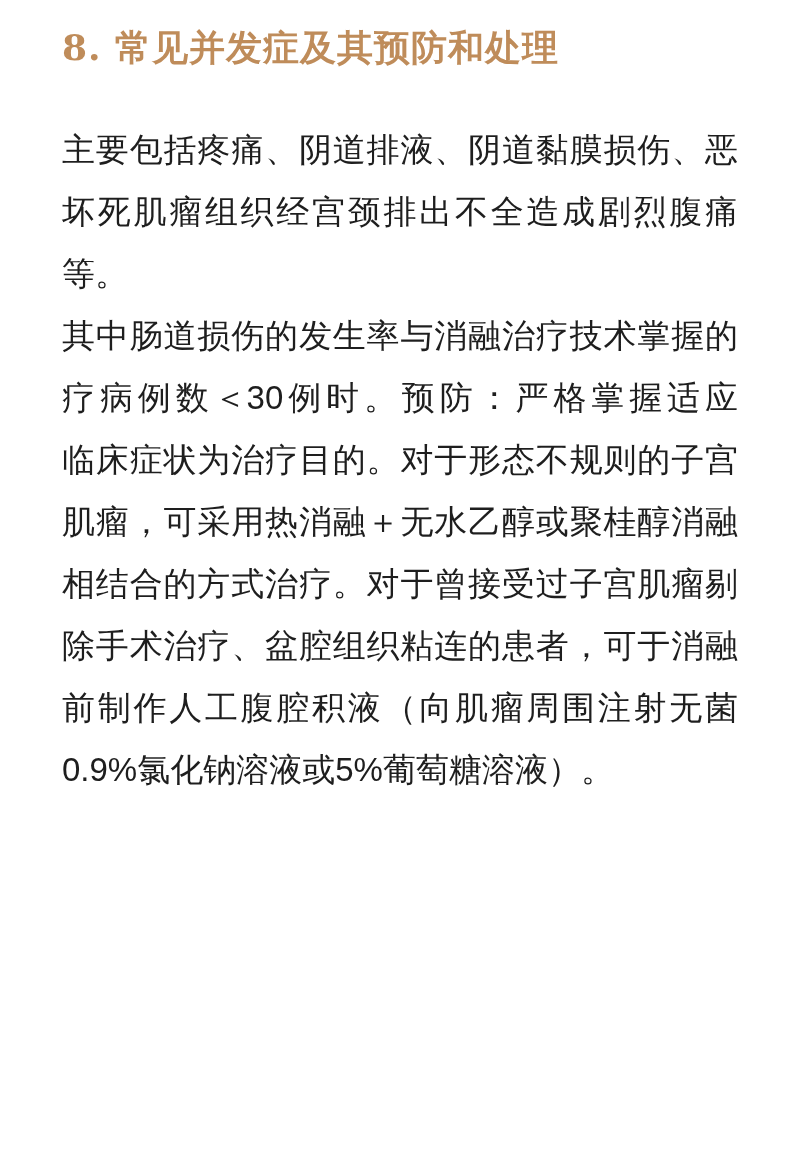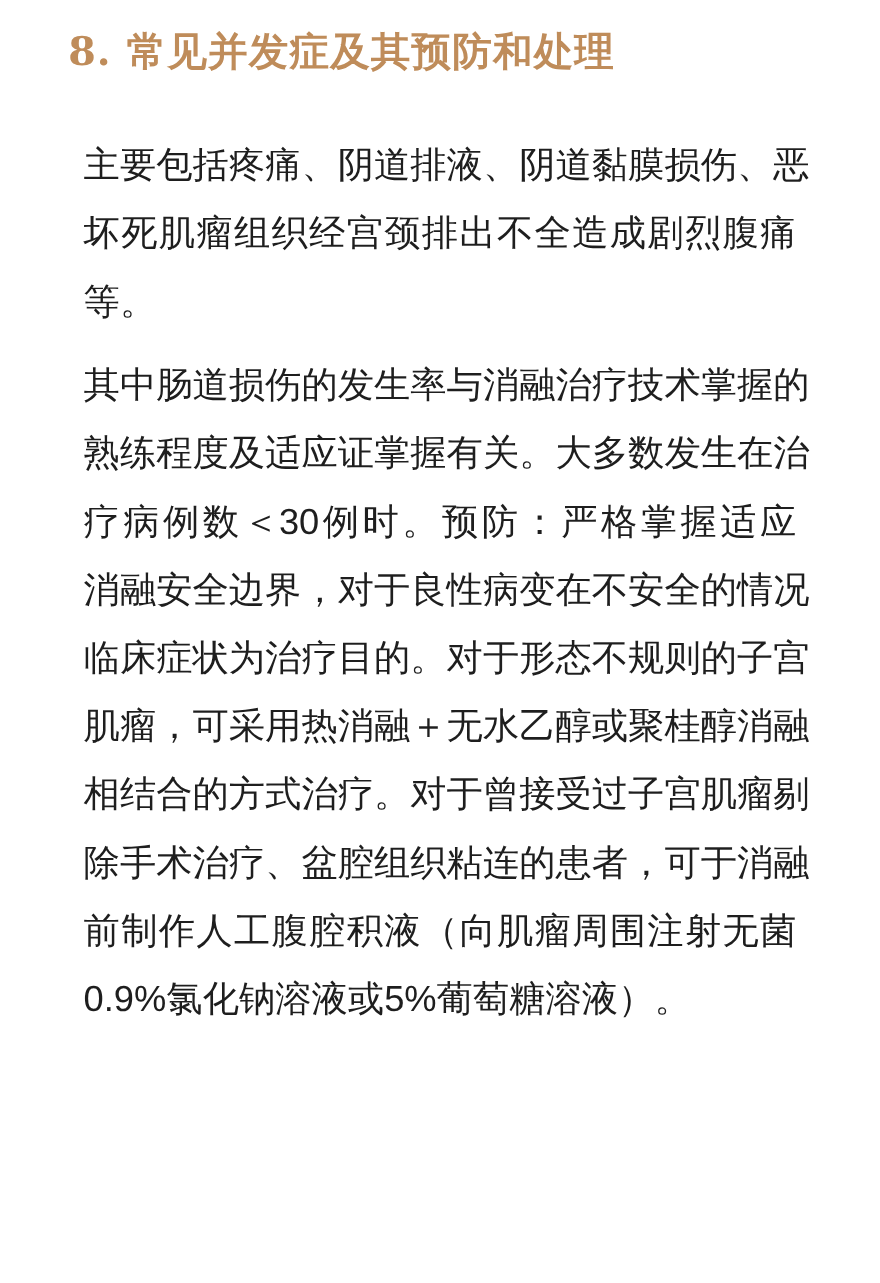--- a/index.html
+++ b/index.html
@@ -28,21 +28,21 @@
     line-height: 42px;
     letter-spacing: 1px;
     color: #bf8c5a;
   }
   .body-text {
     margin-top: 51px;
     font-size: 33px;
     color: #1e1e1e;
   }
   .para {
-    margin: 14px;
+    margin: 0;
     padding: 0;
   }
   .line {
     line-height: 62px;
     height: 62px;
     text-align: justify;
     text-align-last: justify;
     text-justify: inter-character;
     white-space: nowrap;
   }
@@ -61,23 +61,21 @@
   <div class="body-text" style="color: rgb(30, 30, 30);">
 
     <p class="para">
       <span class="line" style="display:block">主要包括疼痛、阴道排液、阴道黏膜损伤、恶</span>
       <span class="line" style="display:block">坏死肌瘤组织经宫颈排出不全造成剧烈腹痛</span>
       <span class="line last" style="display:block">等。</span>
     </p>
 
     <p class="para">
       <span class="line" style="display:block">其中肠道损伤的发生率与消融治疗技术掌握的</span>
-      <span class="line" style="display:block">熟练程度及适应证掌握有关。大多数发生在治</span>
       <span class="line" style="display:block">疗病例数＜30例时。预防：严格掌握适应</span>
-      <span class="line" style="display:block">消融安全边界，对于良性病变在不安全的情况</span>
       <span class="line" style="display:block">临床症状为治疗目的。对于形态不规则的子宫</span>
       <span class="line" style="display:block">肌瘤，可采用热消融＋无水乙醇或聚桂醇消融</span>
       <span class="line" style="display:block">相结合的方式治疗。对于曾接受过子宫肌瘤剔</span>
       <span class="line" style="display:block">除手术治疗、盆腔组织粘连的患者，可于消融</span>
       <span class="line" style="display:block">前制作人工腹腔积液（向肌瘤周围注射无菌</span>
       <span class="line last" style="display:block">0.9%氯化钠溶液或5%葡萄糖溶液）。</span>
     </p>
 
   </div>
 </div>

